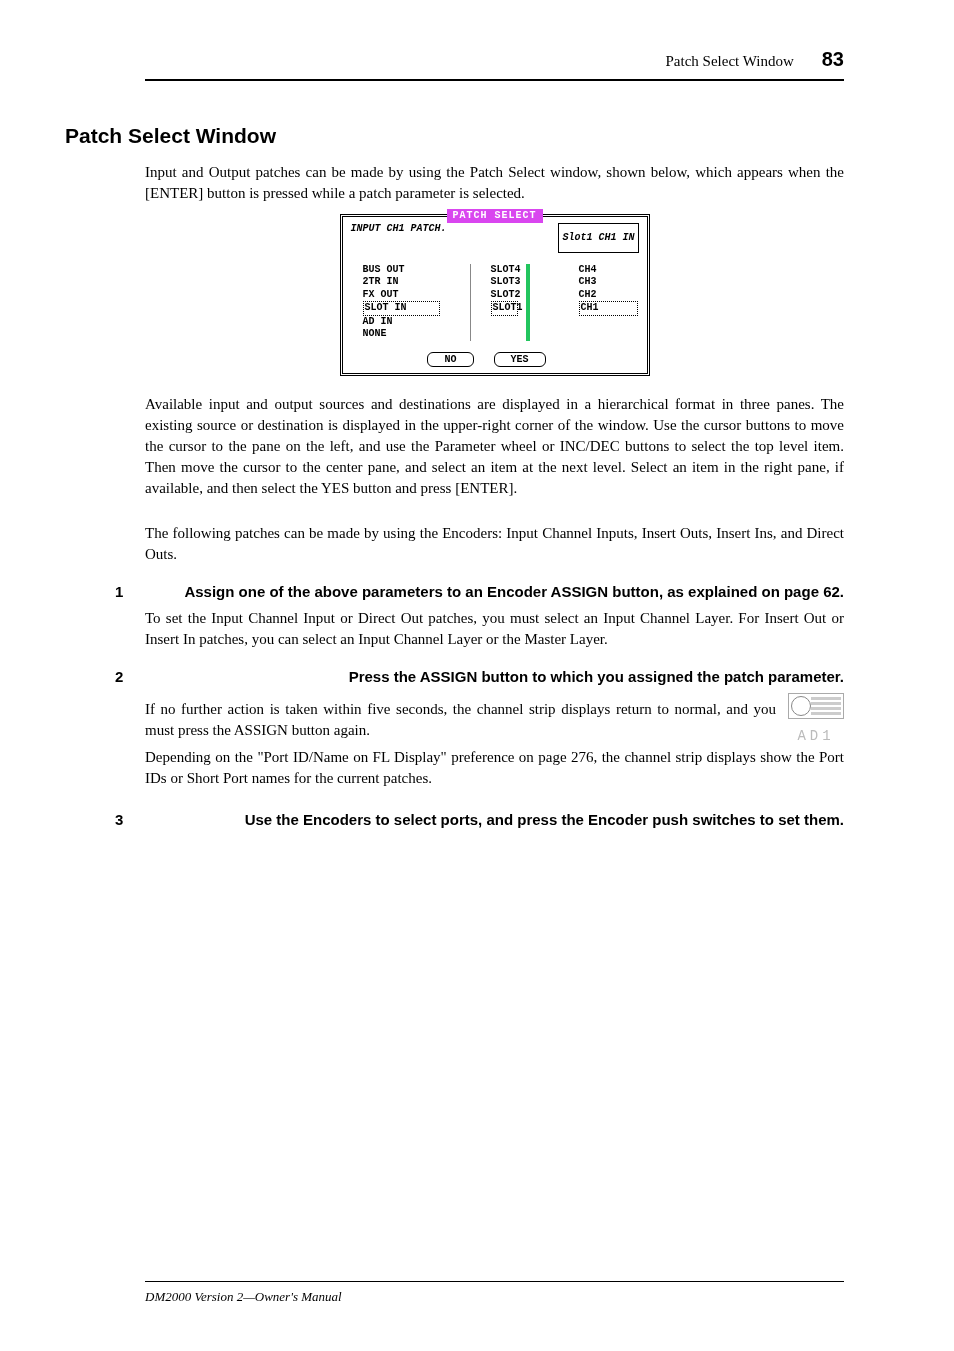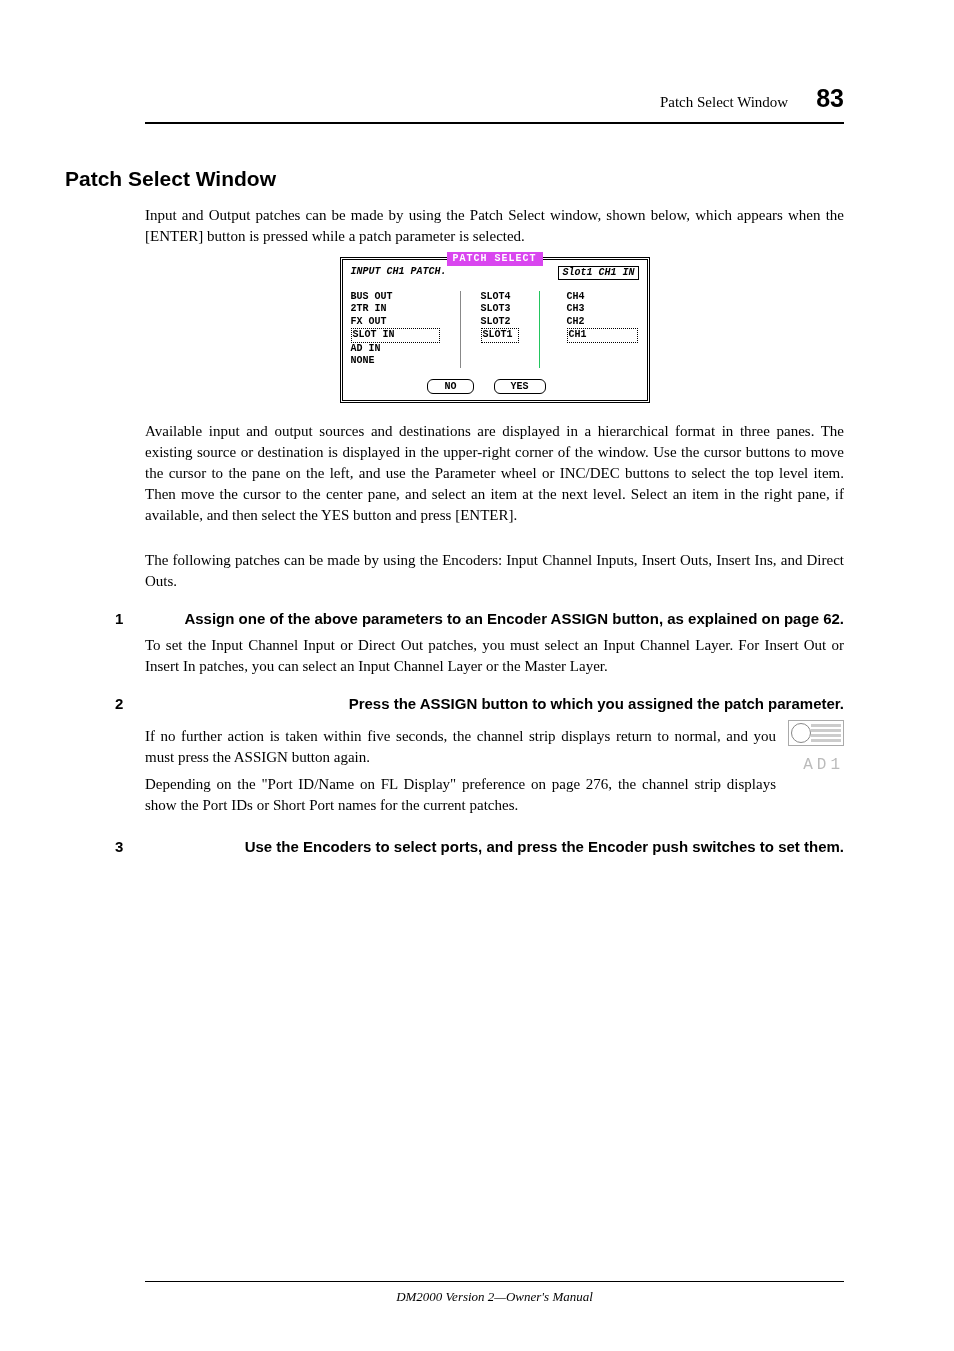--- a/index.html
+++ b/index.html
@@ -21,24 +21,23 @@
       border-bottom: 2px solid #000;
       padding-bottom: 6px;
       margin-bottom: 40px;
     }
     .chapter-name {
       font-size: 15px;
       font-weight: normal;
       margin-right: 28px;
     }
     .page-num {
-      font-size: 25px;
-      font-weight: bold;
-      font-family: 'Frutiger', Arial, sans-serif;
-      margin-top: 36px;
+      font-size: 20px;
+      font-weight: bold;
+      font-family: 'Frutiger', Arial, sans-serif;
     }
     h2.section-heading {
       font-family: 'Frutiger', Arial, sans-serif;
       font-weight: bold;
       font-size: 21px;
       margin-bottom: 12px;
       margin-left: -80px;
     }
     .body-text {
       margin-bottom: 4px;
@@ -96,42 +95,42 @@
       letter-spacing: 1px;
     }
     .patch-top {
       display: flex;
       justify-content: space-between;
       padding: 6px 8px 3px 8px;
       font-style: italic;
     }
     .current-box {
       border: 1px solid #000;
-      padding: 0 3px;
+      padding: 8px 3px;
       font-size: 10px;
     }
     .patch-panes {
       display: flex;
       padding: 8px 8px 8px 8px;
       justify-content: space-between;
       gap: 4px;
     }
     .pane {
       font-size: 10px;
       line-height: 1.25;
       border-right: 1px dotted transparent;
     }
     .pane .sel {
       border: 1px dotted #000;
       padding: 0 1px;
       display: inline-block;
     }
-    .pane .line { display: block; white-space: nowrap; }
+    .pane .line { display: block; white-space: nowrap; margin-left: 12px; }
     .pane.left { width: 90px; }
-    .pane.middle { width: 80px; border-left:1px solid #888; border-right:1px solid #22c55e; padding: 0 20px; }
+    .pane.middle { width: 60px; border-left:1px solid #888; border-right:4px solid #22c55e; padding: 0 8px; }
     .pane.right { width: 80px; padding-left: 8px; }
     .patch-buttons {
       display: flex;
       justify-content: center;
       gap: 20px;
       padding: 3px 16px 6px 0;
     }
     .pill-btn {
       border: 1px solid #000;
       border-radius: 6px;
@@ -164,34 +163,33 @@
       position: absolute;
       right: 2px; top: 3px; width: 30px;
       display: flex; flex-direction: column; gap: 2px;
     }
     .encoder-bars div {
       height: 3px;
       background: #ccc;
     }
     .encoder-label {
       font-family: 'Courier New', monospace;
-      font-size: 16px;
+      font-size: 14px;
       letter-spacing: 4px;
       color: #bbb;
-      text-align: right;
     }
     .section2 { margin-top: 24px; }
     .footer {
       position: absolute;
       bottom: 45px;
       right: 110px;
       left: 145px;
       border-top: 1px solid #000;
       padding-top: 6px;
-      text-align: center;
+      text-align: left;
       font-style: italic;
       font-size: 13px;
     }
     .step2-wrap { overflow: hidden; }
   </style>
 </head>
 <body>
 
 <div class="header-area">
   <span class="chapter-name">Patch Select Window</span>

